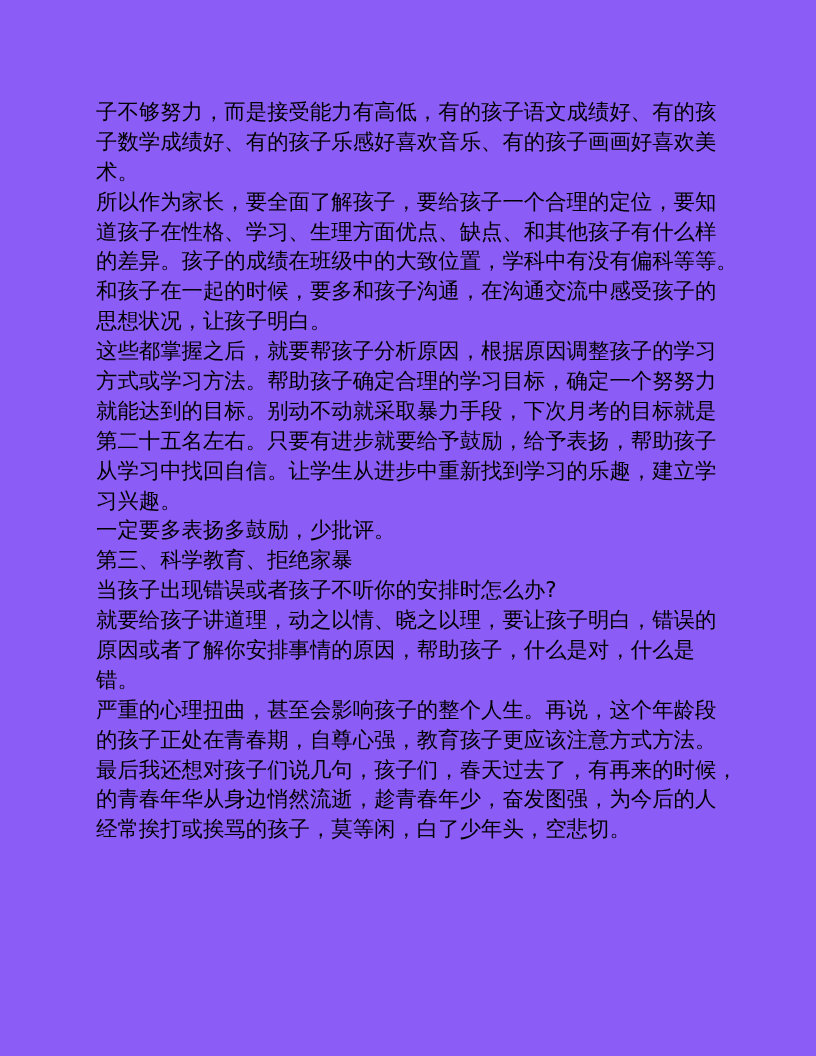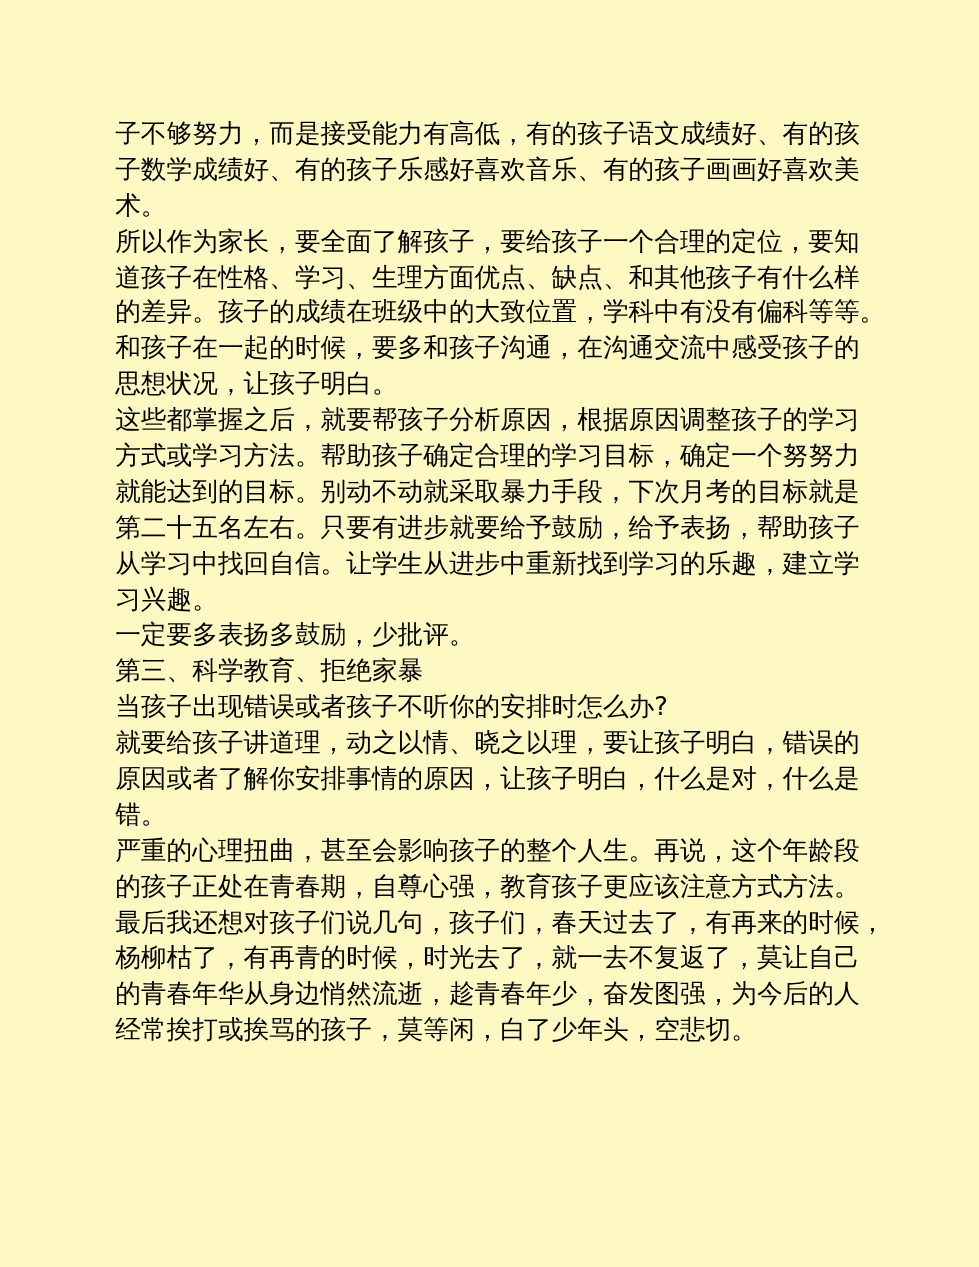--- a/index.html
+++ b/index.html
@@ -4,21 +4,21 @@
 <style>
   html, body {
     margin: 0;
     padding: 0;
     background: #ffffff;
   }
   .page {
     position: relative;
     width: 816px;
     height: 1056px;
-    background: #fef9c3;
+    background: #8b5cf6;
     overflow: hidden;
     font-family: "DejaVu Sans", "Liberation Sans", sans-serif;
   }
   .doc-content {
     position: absolute;
     left: 96px;
     top: 97px;
     width: 626px;
     color: #000000;
     font-size: 21.4px;
@@ -48,22 +48,21 @@
     <div class="text-line">这些都掌握之后，就要帮孩子分析原因，根据原因调整孩子的学习</div>
     <div class="text-line">方式或学习方法。帮助孩子确定合理的学习目标，确定一个努努力</div>
     <div class="text-line">就能达到的目标。别动不动就采取暴力手段，下次月考的目标就是</div>
     <div class="text-line">第二十五名左右。只要有进步就要给予鼓励，给予表扬，帮助孩子</div>
     <div class="text-line">从学习中找回自信。让学生从进步中重新找到学习的乐趣，建立学</div>
     <div class="text-line">习兴趣。</div>
     <div class="text-line">一定要多表扬多鼓励，少批评。</div>
     <div class="text-line">第三、科学教育、拒绝家暴</div>
     <div class="text-line">当孩子出现错误或者孩子不听你的安排时怎么办?</div>
     <div class="text-line">就要给孩子讲道理，动之以情、晓之以理，要让孩子明白，错误的</div>
-    <div class="text-line">原因或者了解你安排事情的原因，让孩子明白，什么是对，什么是</div>
+    <div class="text-line">原因或者了解你安排事情的原因，帮助孩子，什么是对，什么是</div>
     <div class="text-line">错。</div>
     <div class="text-line">严重的心理扭曲，甚至会影响孩子的整个人生。再说，这个年龄段</div>
     <div class="text-line">的孩子正处在青春期，自尊心强，教育孩子更应该注意方式方法。</div>
     <div class="text-line">最后我还想对孩子们说几句，孩子们，春天过去了，有再来的时候，</div>
-    <div class="text-line">杨柳枯了，有再青的时候，时光去了，就一去不复返了，莫让自己</div>
     <div class="text-line">的青春年华从身边悄然流逝，趁青春年少，奋发图强，为今后的人</div>
     <div class="text-line">经常挨打或挨骂的孩子，莫等闲，白了少年头，空悲切。</div>
   </div>
 </div>
 
 </body></html>

